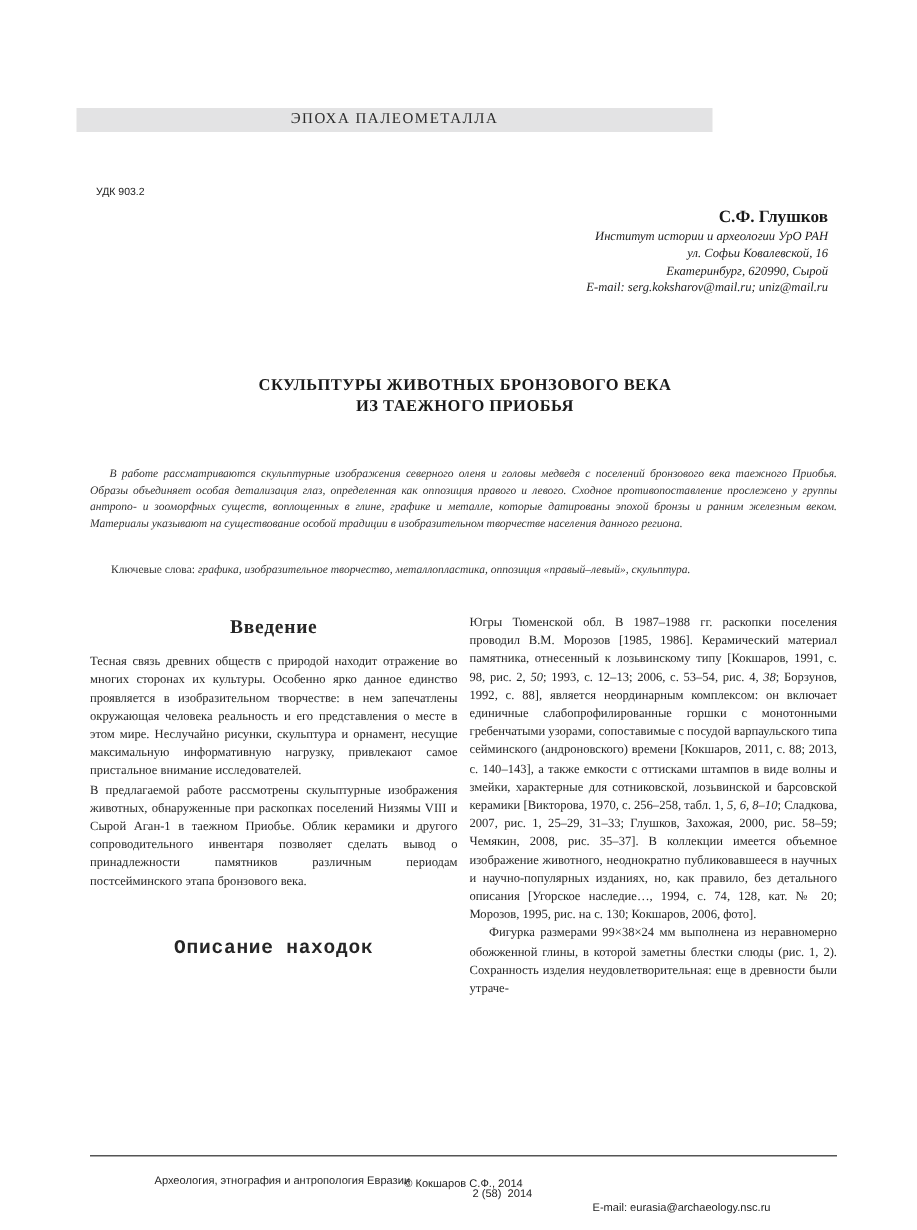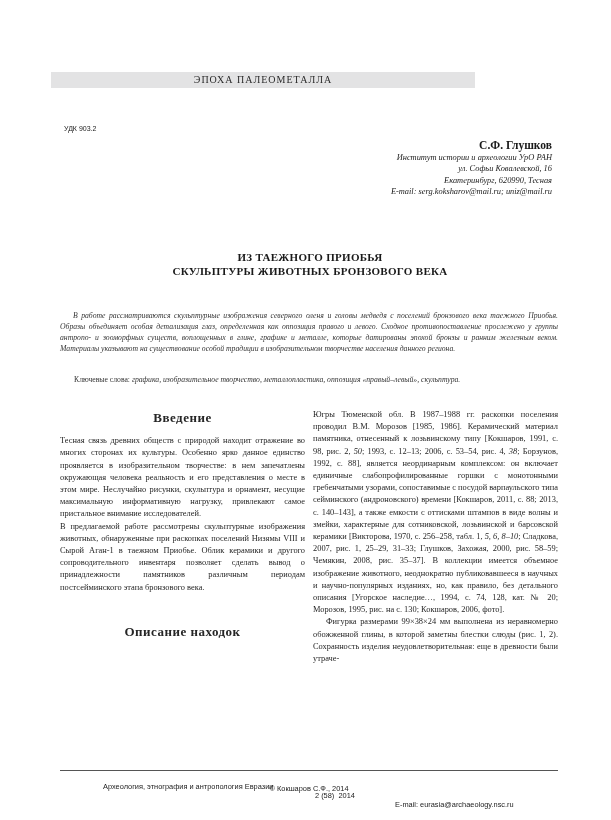--- a/index.html
+++ b/index.html
@@ -43,21 +43,21 @@
     text-align: justify; color: #262626;
   }
   .col-left { left: 60px; top: 412px; }
   .col-right { left: 313px; top: 409px; }
   .col p { margin: 0; }
   .col p.indent { text-indent: 13px; }
   .section-heading {
     font-weight: bold; text-align: center; font-size: 13px; letter-spacing: 0.5px;
   }
   .sh-intro { margin-bottom: 11px !important; }
-  .sh-finds { margin-top: 32px !important; margin-bottom: 11px !important; }
+  .sh-finds { margin-top: 32px !important; margin-bottom: 11px !important; font-family: Liberation Mono, monospace; }
   .footer-rule {
     position: absolute; left: 60px; width: 498px; top: 770px; height: 1px; background: #555;
   }
   .footer-line1 {
     position: absolute; left: 60px; width: 498px; top: 773px;
     font-family: "Liberation Sans", sans-serif; font-size: 7.4px; color: #222;
     white-space: pre;
   }
   .footer-line1 .f-journal { position: absolute; left: 43px; }
   .footer-line1 .f-issue { position: absolute; left: 255px; }
@@ -74,27 +74,27 @@
 <div class="header-band">
   <span>ЭПОХА ПАЛЕОМЕТАЛЛА</span>
 </div>
 
 <div class="udk">УДК 903.2</div>
 
 <div class="author-block">
   <div class="author-name">С.Ф. Глушков</div>
   <div class="affil">Институт истории и археологии УрО РАН</div>
   <div class="affil">ул. Софьи Ковалевской, 16</div>
-  <div class="affil">Екатеринбург, 620990, Тесная</div>
+  <div class="affil">Екатеринбург, 620990, Сырой</div>
   <div class="affil">E-mail: serg.koksharov@mail.ru; uniz@mail.ru</div>
 </div>
 
 <div class="title">
+  <div>СКУЛЬПТУРЫ ЖИВОТНЫХ БРОНЗОВОГО ВЕКА</div>
   <div>ИЗ ТАЕЖНОГО ПРИОБЬЯ</div>
-  <div>СКУЛЬПТУРЫ ЖИВОТНЫХ БРОНЗОВОГО ВЕКА</div>
 </div>
 
 <div class="abstract">
   <p>В работе рассматриваются скульптурные изображения северного оленя и головы медведя с поселений бронзового века таежного Приобья. Образы объединяет особая детализация глаз, определенная как оппозиция правого и левого. Сходное противопоставление прослежено у группы антропо- и зооморфных существ, воплощенных в глине, графике и металле, которые датированы эпохой бронзы и ранним железным веком. Материалы указывают на существование особой традиции в изобразительном творчестве населения данного региона.</p>
 </div>
 
 <div class="keywords">
   <span>Ключевые слова:</span>
   <span class="kw">графика, изобразительное творчество, металлопластика, оппозиция «правый–левый», скульптура.</span>
 </div>

